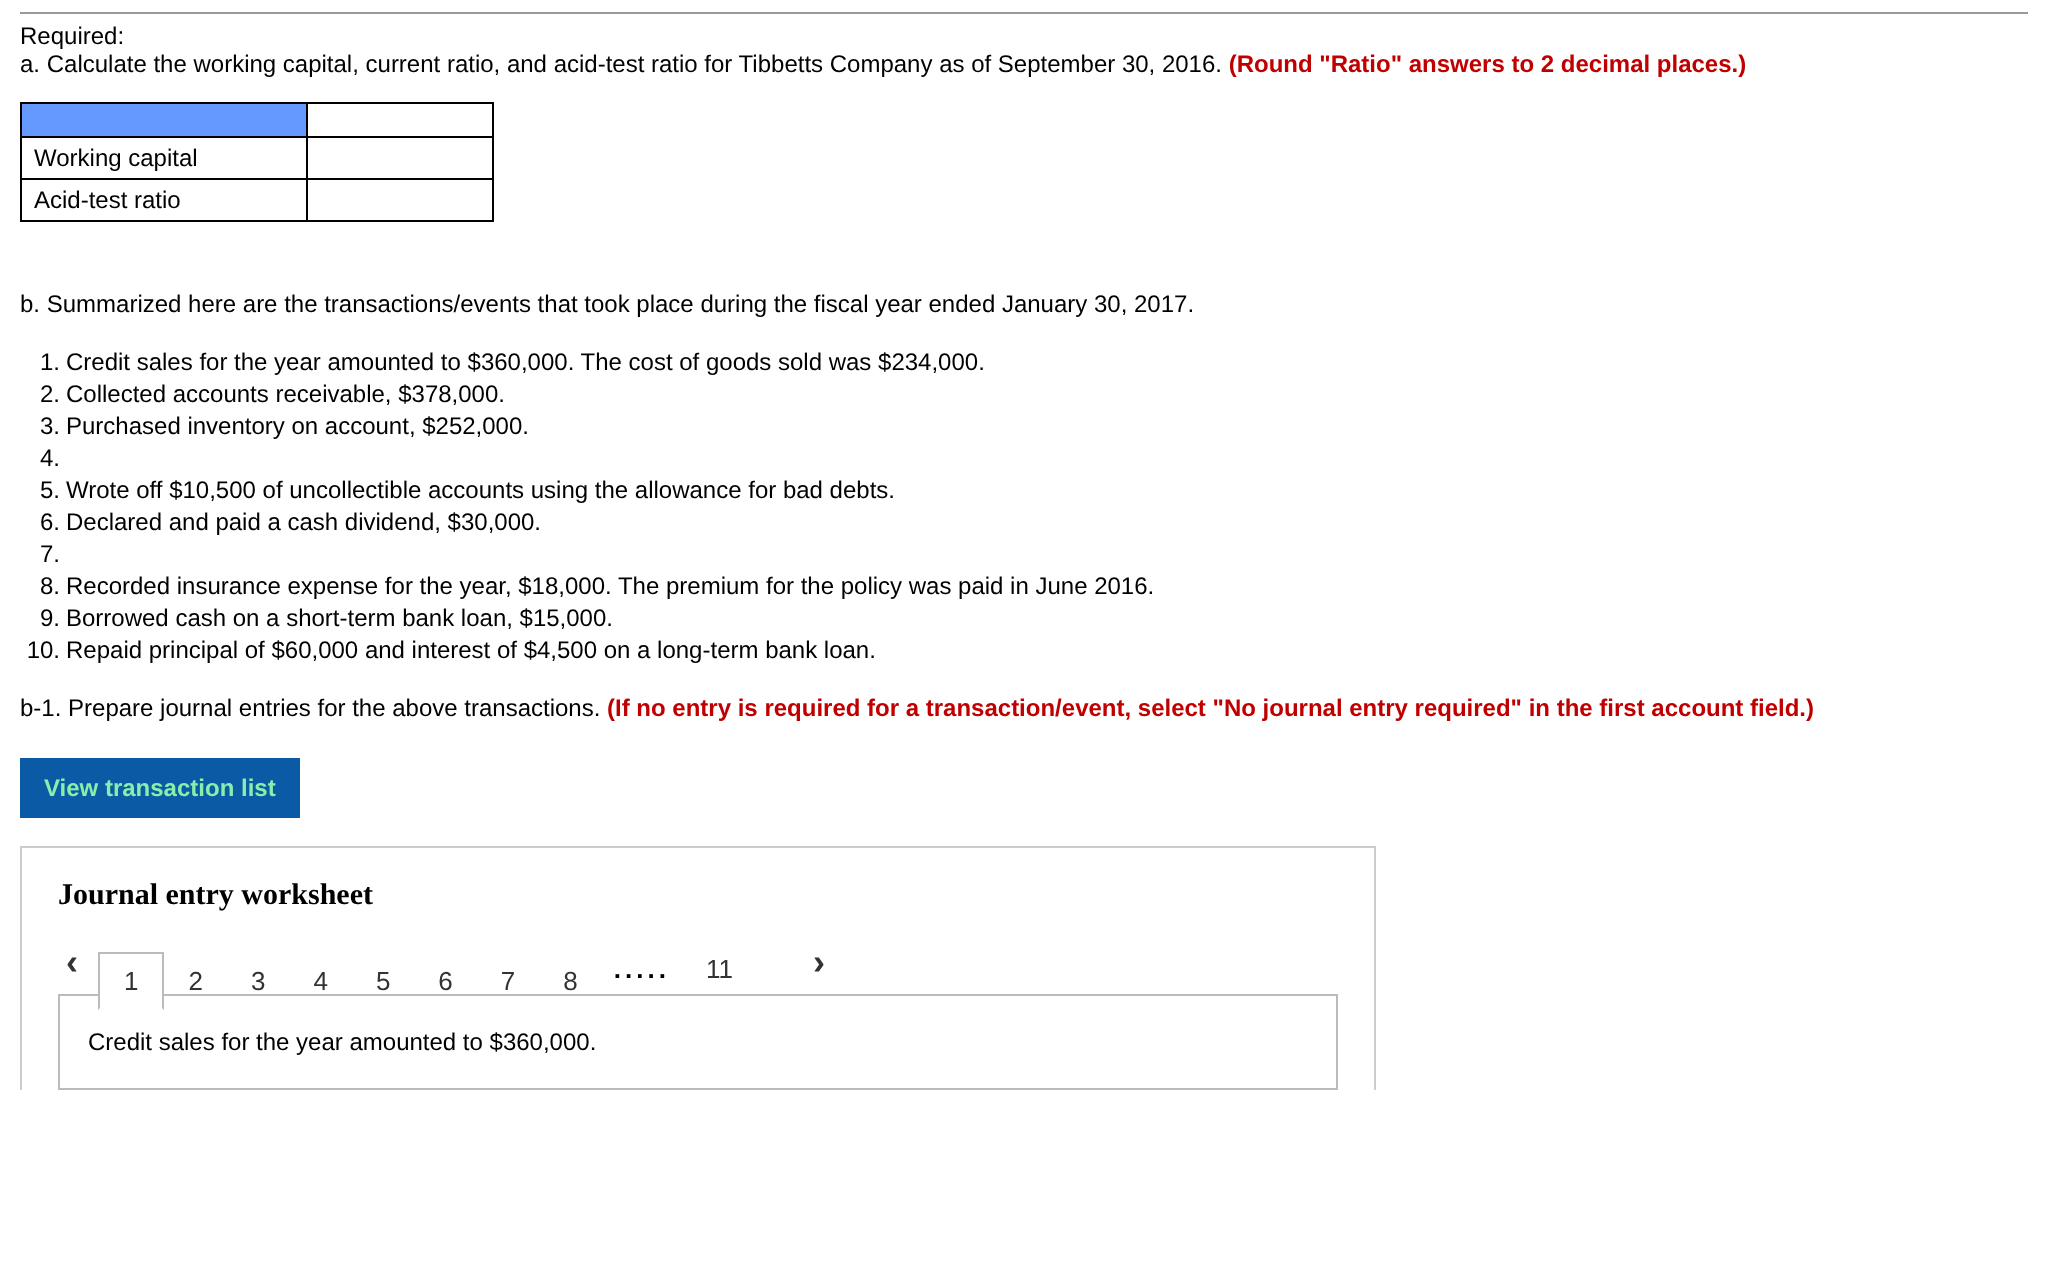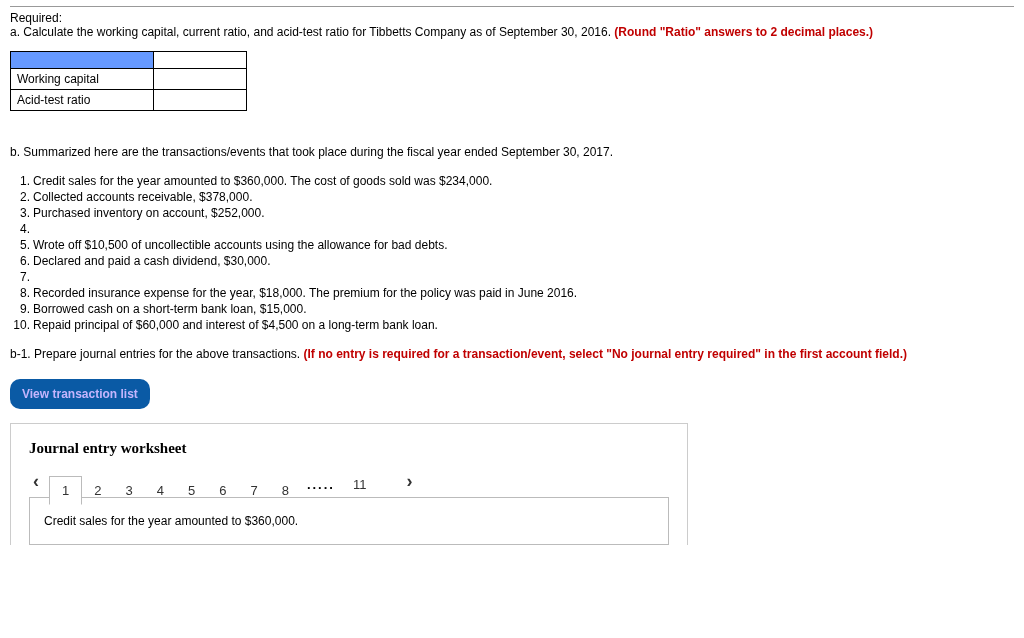--- a/index.html
+++ b/index.html
@@ -40,27 +40,26 @@
 
   
   .txn-list { margin-top:14px; padding-left: 0; }
   .txn-list .row { display:flex; line-height:16px; }
   .txn-list .num { width:20px; text-align:right; padding-right:3px; }
 
   
   .view-btn {
     display:inline-block;
     background:#0a5aa5;
-    color:#c4b5fd;
+    color:#86efac;
     font-weight:bold;
     font-size:12px;
     padding:8px 12px;
     margin-top:18px;
     cursor:pointer;
-    border-radius:10px;
   }
 
   
   .ws-box {
     border-left:1px solid #ccc;
     border-right:1px solid #ccc;
     border-top:1px solid #ccc;
     margin-top:14px;
     max-width:640px;
     padding:16px 18px 0 18px;
@@ -120,21 +119,21 @@
     <td class="val"></td>
   </tr>
   <tr>
     <td class="label">Acid-test ratio</td>
     <td class="val"></td>
   </tr>
 </tbody>
   </table>
 
 <div class="section-gap">
-  <span class="bold">b.</span><span> Summarized here are the transactions/events that took place during the fiscal year ended September 30, 2017.</span>
+  <span class="bold">b.</span><span> Summarized here are the transactions/events that took place during the fiscal year ended January 30, 2017.</span>
 </div>
 
 <div class="txn-list" id="txn-list">
     <div class="row">
       <div class="num">1.</div>
       <div> Credit sales for the year amounted to $360,000. The cost of goods sold was $234,000.</div>
     </div>
     <div class="row">
       <div class="num">2.</div>
       <div> Collected accounts receivable, $378,000.</div>

